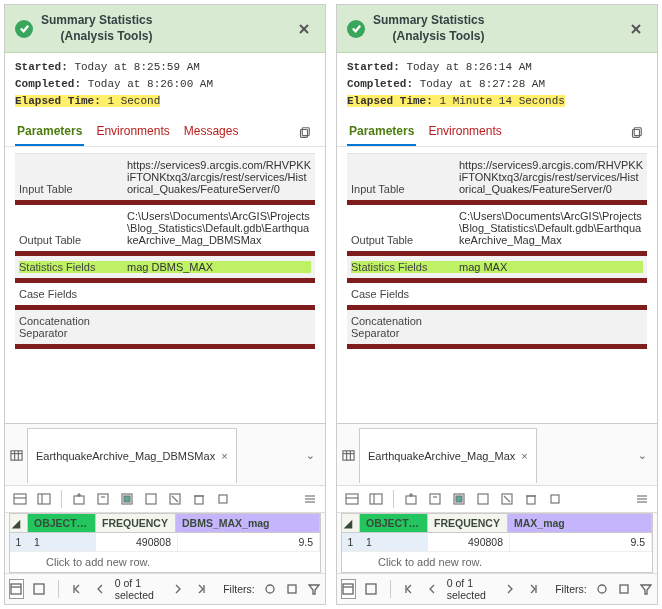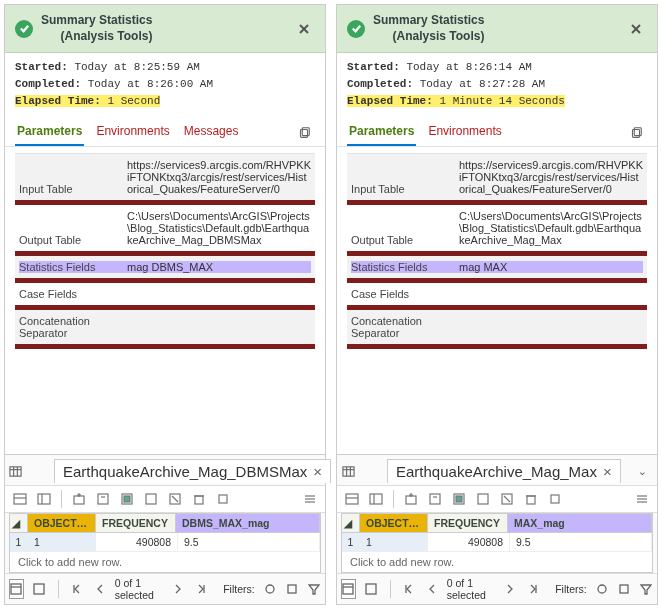--- a/index.html
+++ b/index.html
@@ -84,44 +84,44 @@
     margin: 6px 10px 10px;
   }
   .prow {
     display: flex;
     border-bottom: 5px solid #7f1d1d;
     padding: 5px 4px;
     align-items: flex-end;
     min-height: 20px;
   }
   .prow.shade { background: #f2f2f2; }
-  .prow.hlrow .pk, .prow.hlrow .pv { background: #c4b5fd; }
+  .prow.hlrow .pk, .prow.hlrow .pv { background: #bef264; }
   .pk { flex: 0 0 108px; color: #444; }
   .pv { flex: 1 1 auto; word-break: break-word; }
   .table-panel {
     border-top: 1px solid #ccc;
     background: #fafafa;
     display: flex; flex-direction: column;
     margin-top: auto;
     padding-top: 2px;
   }
   .tab-bar {
     display: flex; align-items: center;
     padding: 2px 4px;
     gap: 4px;
   }
   .tbl-icon { width: 14px; height: 14px; display:flex; align-items:center; justify-content:center; }
   .tbl-icon svg { width:13px; height:13px; stroke:#666; fill:none; stroke-width:1.2; }
   .tab-name {
     background: #fff;
     border: 1px solid #ccc;
     border-bottom: none;
-    padding: 3px 8px;
-    font-size: 15px;
-    display: flex; align-items: center; gap: 6px; margin-left: 28px;
+    padding: 21px 8px;
+    font-size: 11px;
+    display: flex; align-items: center; gap: 6px;
   }
   .tab-x { cursor:pointer; color:#666; }
   .chev { margin-left: auto; cursor:pointer; color:#666; padding: 0 6px; }
   .toolbar {
     display:flex; align-items:center;
     padding: 2px 4px;
     gap: 2px;
     background:#fff;
     border-top:1px solid #ddd;
     border-bottom:1px solid #ddd;
@@ -131,30 +131,30 @@
   .tsep { width:1px; height:18px; background:#ccc; margin:0 4px; }
   .menu-btn { margin-left:auto; }
   .grid {
     background:#fff;
     margin: 0 4px;
     border:1px solid #ccc;
   }
   .ghead { display:flex; background:#f5f5f0; border-bottom:1px solid #ccc; font-size:10.5px; }
   .gh { padding:3px 6px; border-right:1px solid #ccc; font-weight:600; color:#3a4a3a; white-space:nowrap; overflow:hidden; text-overflow:ellipsis; }
   .gh.sel { width:18px; padding:3px 2px; }
-  .gh.c1 { width:68px; background:#eab308; }
+  .gh.c1 { width:68px; background:#22c55e; }
   .gh.c2 { width:80px; }
   .gh.c3 { flex:1; background:#c4b5fd; }
   .grow { display:flex; border-bottom:1px solid #eee; font-size:10.5px; }
   .gc { padding:3px 6px; border-right:1px solid #eee; }
   .gc.sel { width:18px; background:#e6eef8; text-align:center; padding:3px 2px; }
   .gc.c1 { width:68px; background:#e6eef8; }
   .gc.c2 { width:82px; text-align:right; }
-  .gc.c3 { flex:1; text-align:left; }
-  .addrow { padding:4px 8px; color:#666; }
+  .gc.c3 { flex:1; text-align:right; }
+  .addrow { padding:4px 8px; color:#666;margin-left:28px; }
   .status {
     display:flex; align-items:center;
     padding:3px 4px;
     gap:8px;
     border-top:1px solid #ddd;
     background:#fafafa;
     font-size:10.5px;
   }
   .sbtn { width:20px; height:20px; display:flex; align-items:center; justify-content:center; cursor:pointer; }
   .sbtn svg { width:12px; height:12px; stroke:#666; fill:none; stroke-width:1.3; }

